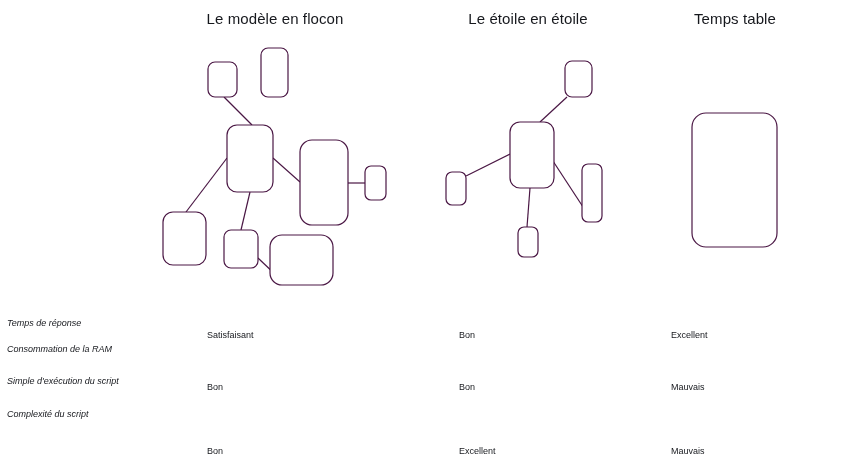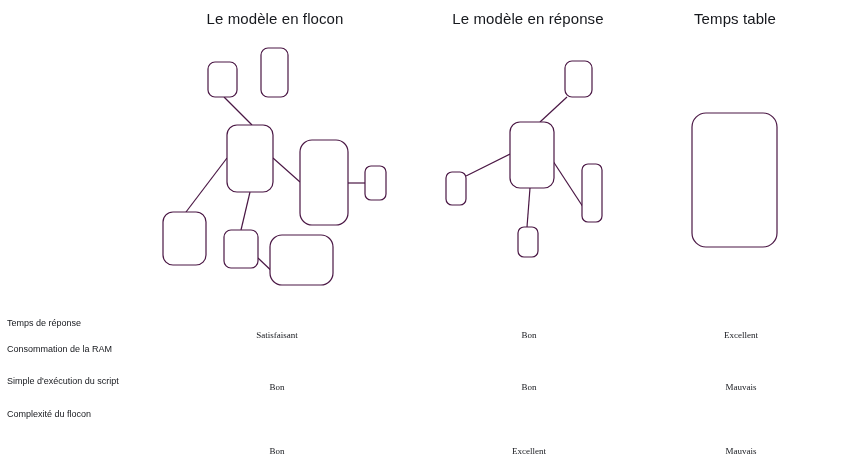--- a/index.html
+++ b/index.html
@@ -62,49 +62,49 @@
     width: 857px;
   }
   .row-label {
     position: absolute;
     left: 7px;
     width: 130px;
     font-size: 9px;
     line-height: 13px;
     color: #16181d;
     font-weight: 400;
+    font-style: italic;
   }
   .cell {
     position: absolute;
     font-size: 9px;
     line-height: 13px;
-    text-align: center;
+    text-align: left;
     color: #16181d;
     font-weight: 400;
     white-space: nowrap;
-    font-family: Liberation Serif, serif;
   }
   .cell.c0 { left: 207px; width: 140px; }
   .cell.c1 { left: 459px; width: 140px; }
   .cell.c2 { left: 671px; width: 140px; }
 
   .r0 { top: 12px; }
   .r1 { top: 38px; }
   .r2 { top: 70px; }
   .r3 { top: 103px; }
 
   .r0 .cell { top: 12px; }
   .r1 .cell { top: 38px; }
   .r2 .cell { top: 70px; }
 </style>
 </head>
 <body>
 
 <div class="col-title" id="title-snowflake">Le modèle en flocon</div>
-<div class="col-title" id="title-star">Le modèle en réponse</div>
+<div class="col-title" id="title-star">Le étoile en étoile</div>
 <div class="col-title" id="title-simple">Temps table</div>
 
 <div class="diagram-area">
   <svg class="diagram-svg" id="diagram-svg" viewBox="0 0 857 262" xmlns="http://www.w3.org/2000/svg">
       <g>
         <line x1="224" y1="63" x2="252" y2="91" stroke="#4a1744" stroke-width="1.2"></line>
         <line x1="227" y1="124" x2="186" y2="178" stroke="#4a1744" stroke-width="1.2"></line>
         <line x1="273" y1="124" x2="300" y2="148" stroke="#4a1744" stroke-width="1.2"></line>
         <line x1="348" y1="149" x2="365" y2="149" stroke="#4a1744" stroke-width="1.2"></line>
         <line x1="250" y1="158" x2="241" y2="196" stroke="#4a1744" stroke-width="1.2"></line>
@@ -152,17 +152,17 @@
   </div>
 
   <div class="row r2">
     <div class="row-label">Simple d'exécution du script</div>
     <div class="cell c0">Bon</div>
     <div class="cell c1">Excellent</div>
     <div class="cell c2">Mauvais</div>
   </div>
 
   <div class="row r3">
-    <div class="row-label">Complexité du flocon</div>
+    <div class="row-label">Complexité du script</div>
 
   </div>
 
 </div>
 
 </body></html>

